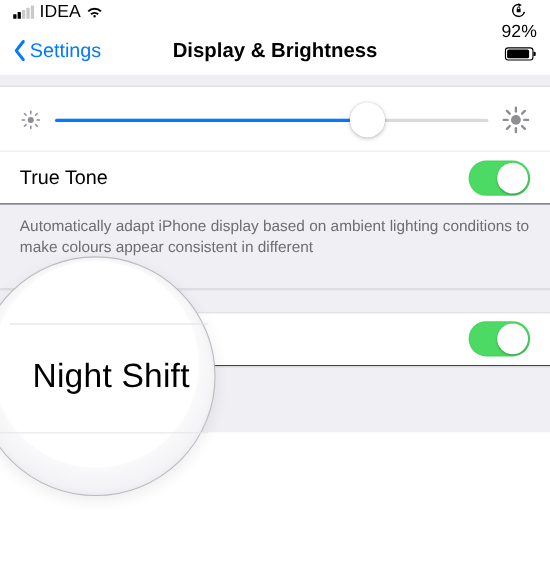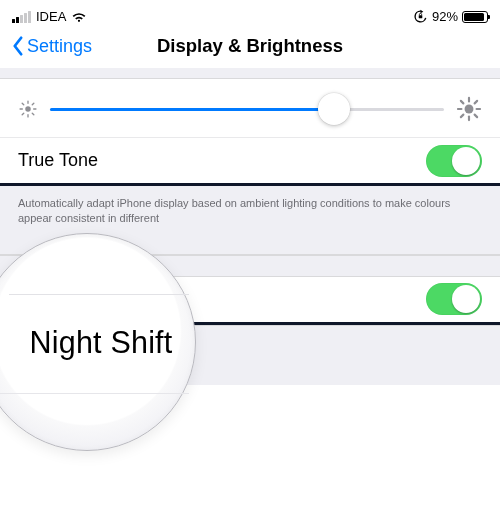--- a/index.html
+++ b/index.html
@@ -18,28 +18,28 @@
   
   .device-clip {
     position:absolute; inset:0;
     border-radius: 8px 8px 8px 8px;
     overflow:hidden;
     background:#fff;
   }
 
   
   .statusbar {
-    display:flex; align-items:flex-end; height:24px; padding: 2px 12px 0 12px;
-    font-size:13px; font-weight:500; color:#000; position:relative;
+    display:flex; align-items:flex-start; height:24px; padding: 2px 12px 0 12px;
+    font-size:16px; font-weight:500; color:#000; position:relative;
   }
   .statusbar .left { display:flex; align-items:center; gap:5px;}
   .statusbar .center {
     position:absolute; left:0; right:0; text-align:center; pointer-events:none;
   }
-  .statusbar .right { margin-left:auto; display:flex; align-items:center; gap:4px;}
+  .statusbar .right { margin-left:auto; display:flex; align-items:center; gap:4px;flex-direction:column;}
   .bars { display:flex; align-items:flex-end; gap:1px; height:12px;}
   .bars span { width:3px; background:#c9c9cb; border-radius:0.5px;}
   .bars span.f { background:#000; }
   .b1{height:4px}.b2{height:6px}.b3{height:8px}.b4{height:10px}.b5{height:12px}
   .wifi svg{width:16px;height:12px;display:block}
   .battery {
     width:26px;height:12px;border:1px solid #000;border-radius:3px;position:relative;
   }
   .battery::after{content:"";position:absolute;right:-3px;top:3px;width:2px;height:4px;background:#000;border-radius:0 1px 1px 0;}
   .battery .fill{position:absolute;left:1px;top:1px;bottom:1px;width:calc(92% - 2px);background:#000;border-radius:1.5px;}
@@ -55,29 +55,29 @@
     color:#007aff; font-size:18px;
   }
   .navbar .back svg{width:15px;height:22px;stroke:#007aff;fill:none;stroke-width:3;stroke-linecap:round;stroke-linejoin:round}
   .nav-title { font-weight:700; font-size:18.5px; }
 
   
   .group-sep { height:22px; background:#efeff4; border-top:1px solid #d9d9db; border-bottom:1px solid #d9d9db;}
   .group-sep.first{border-top:none; height:11px;}
   .cell {
     display:flex; align-items:center; min-height:48px; padding:0 18px;
-    border-bottom:3px solid #0f172a; background:#fff;
+    border-bottom:1px solid #0f172a; background:#fff;
   }
   .cell:last-child{border-bottom:none;}
   .cell .label { flex: 0 0 auto; font-size:18px;}
   .cell .spacer{flex:1;}
   .cell .value { color:#8e8e93; font-size:17px; margin-right:6px;}
   .chevron svg{width:9px;height:14px;stroke:#c6c6c8;fill:none;stroke-width:2.5;stroke-linecap:round;stroke-linejoin:round}
   .footer-text {
-    background:#efeff4; padding:10px 18px 28px 18px; font-size:11px; color:#6d6d73;
+    background:#efeff4; padding:10px 18px 28px 18px; font-size:14px; color:#6d6d73;
     border-bottom:1px solid #d9d9db;line-height:1.35;
   }
 
   
   .slider-row{
     display:flex; align-items:center; padding:14px 18px 12px 18px; background:#fff;
     border-bottom:1px solid #e9e9eb;
   }
   .slider-row .icon{color:#8e8e93;}
   .slider-row svg{display:block}

